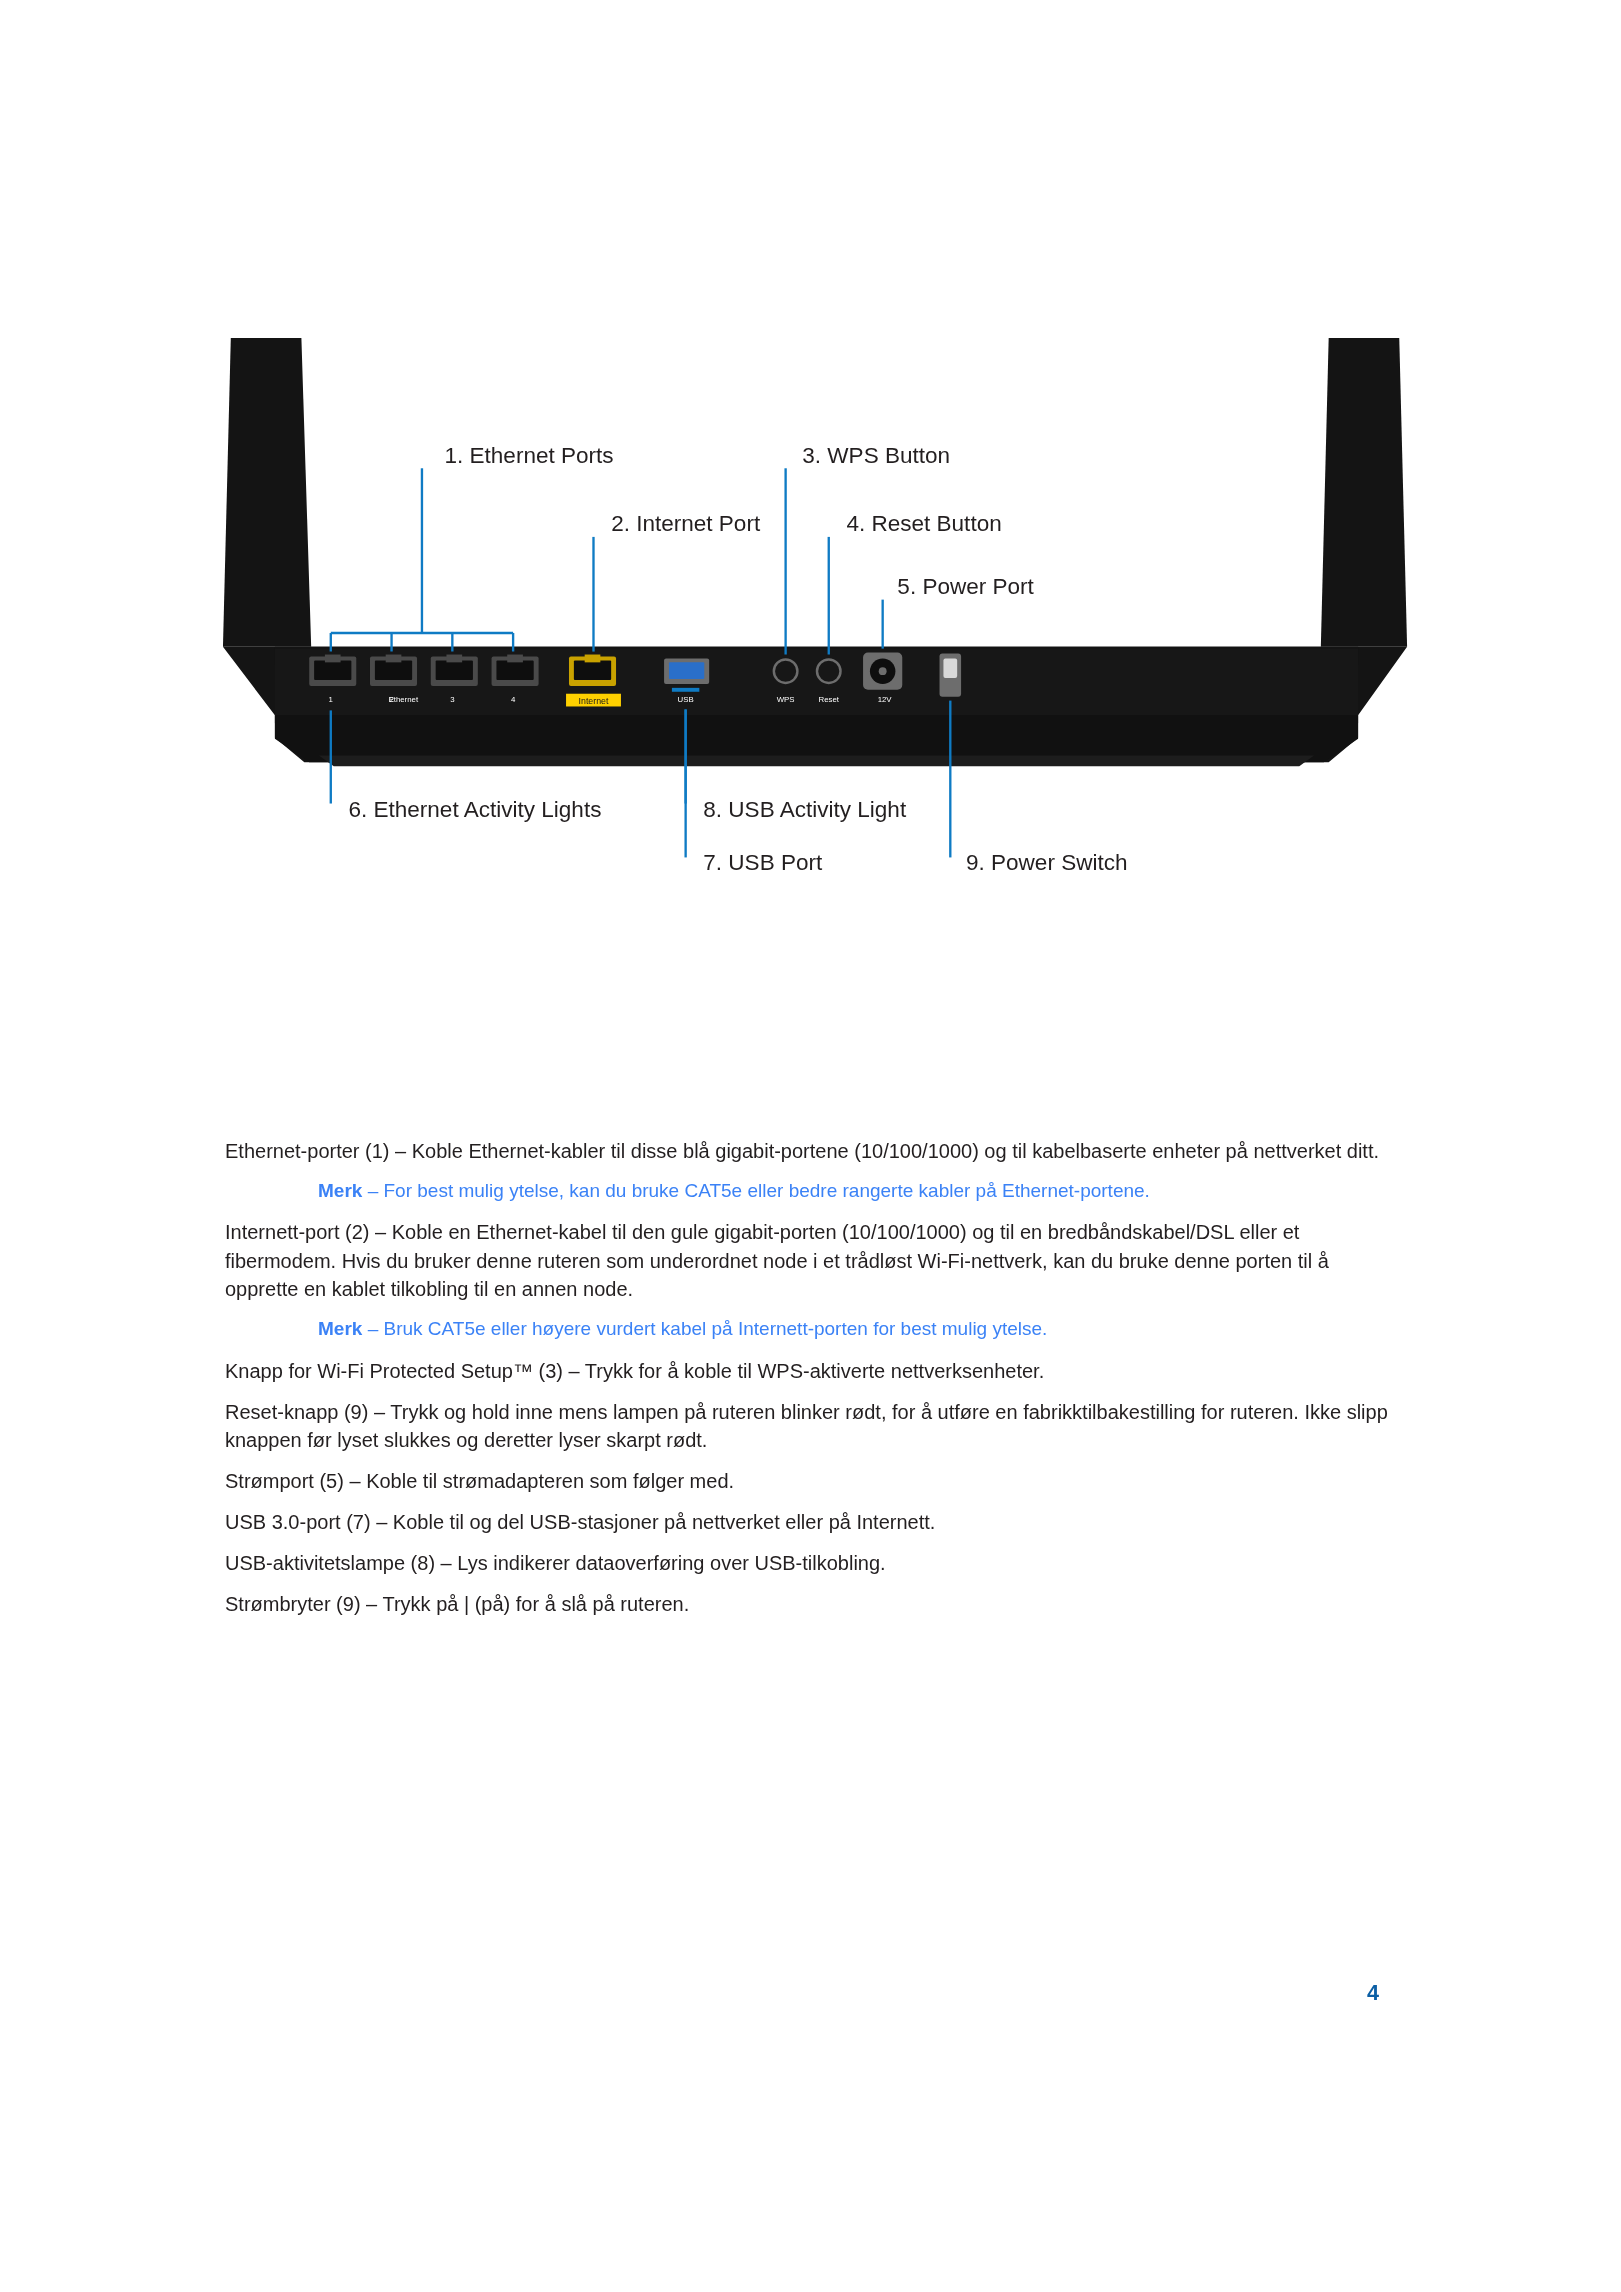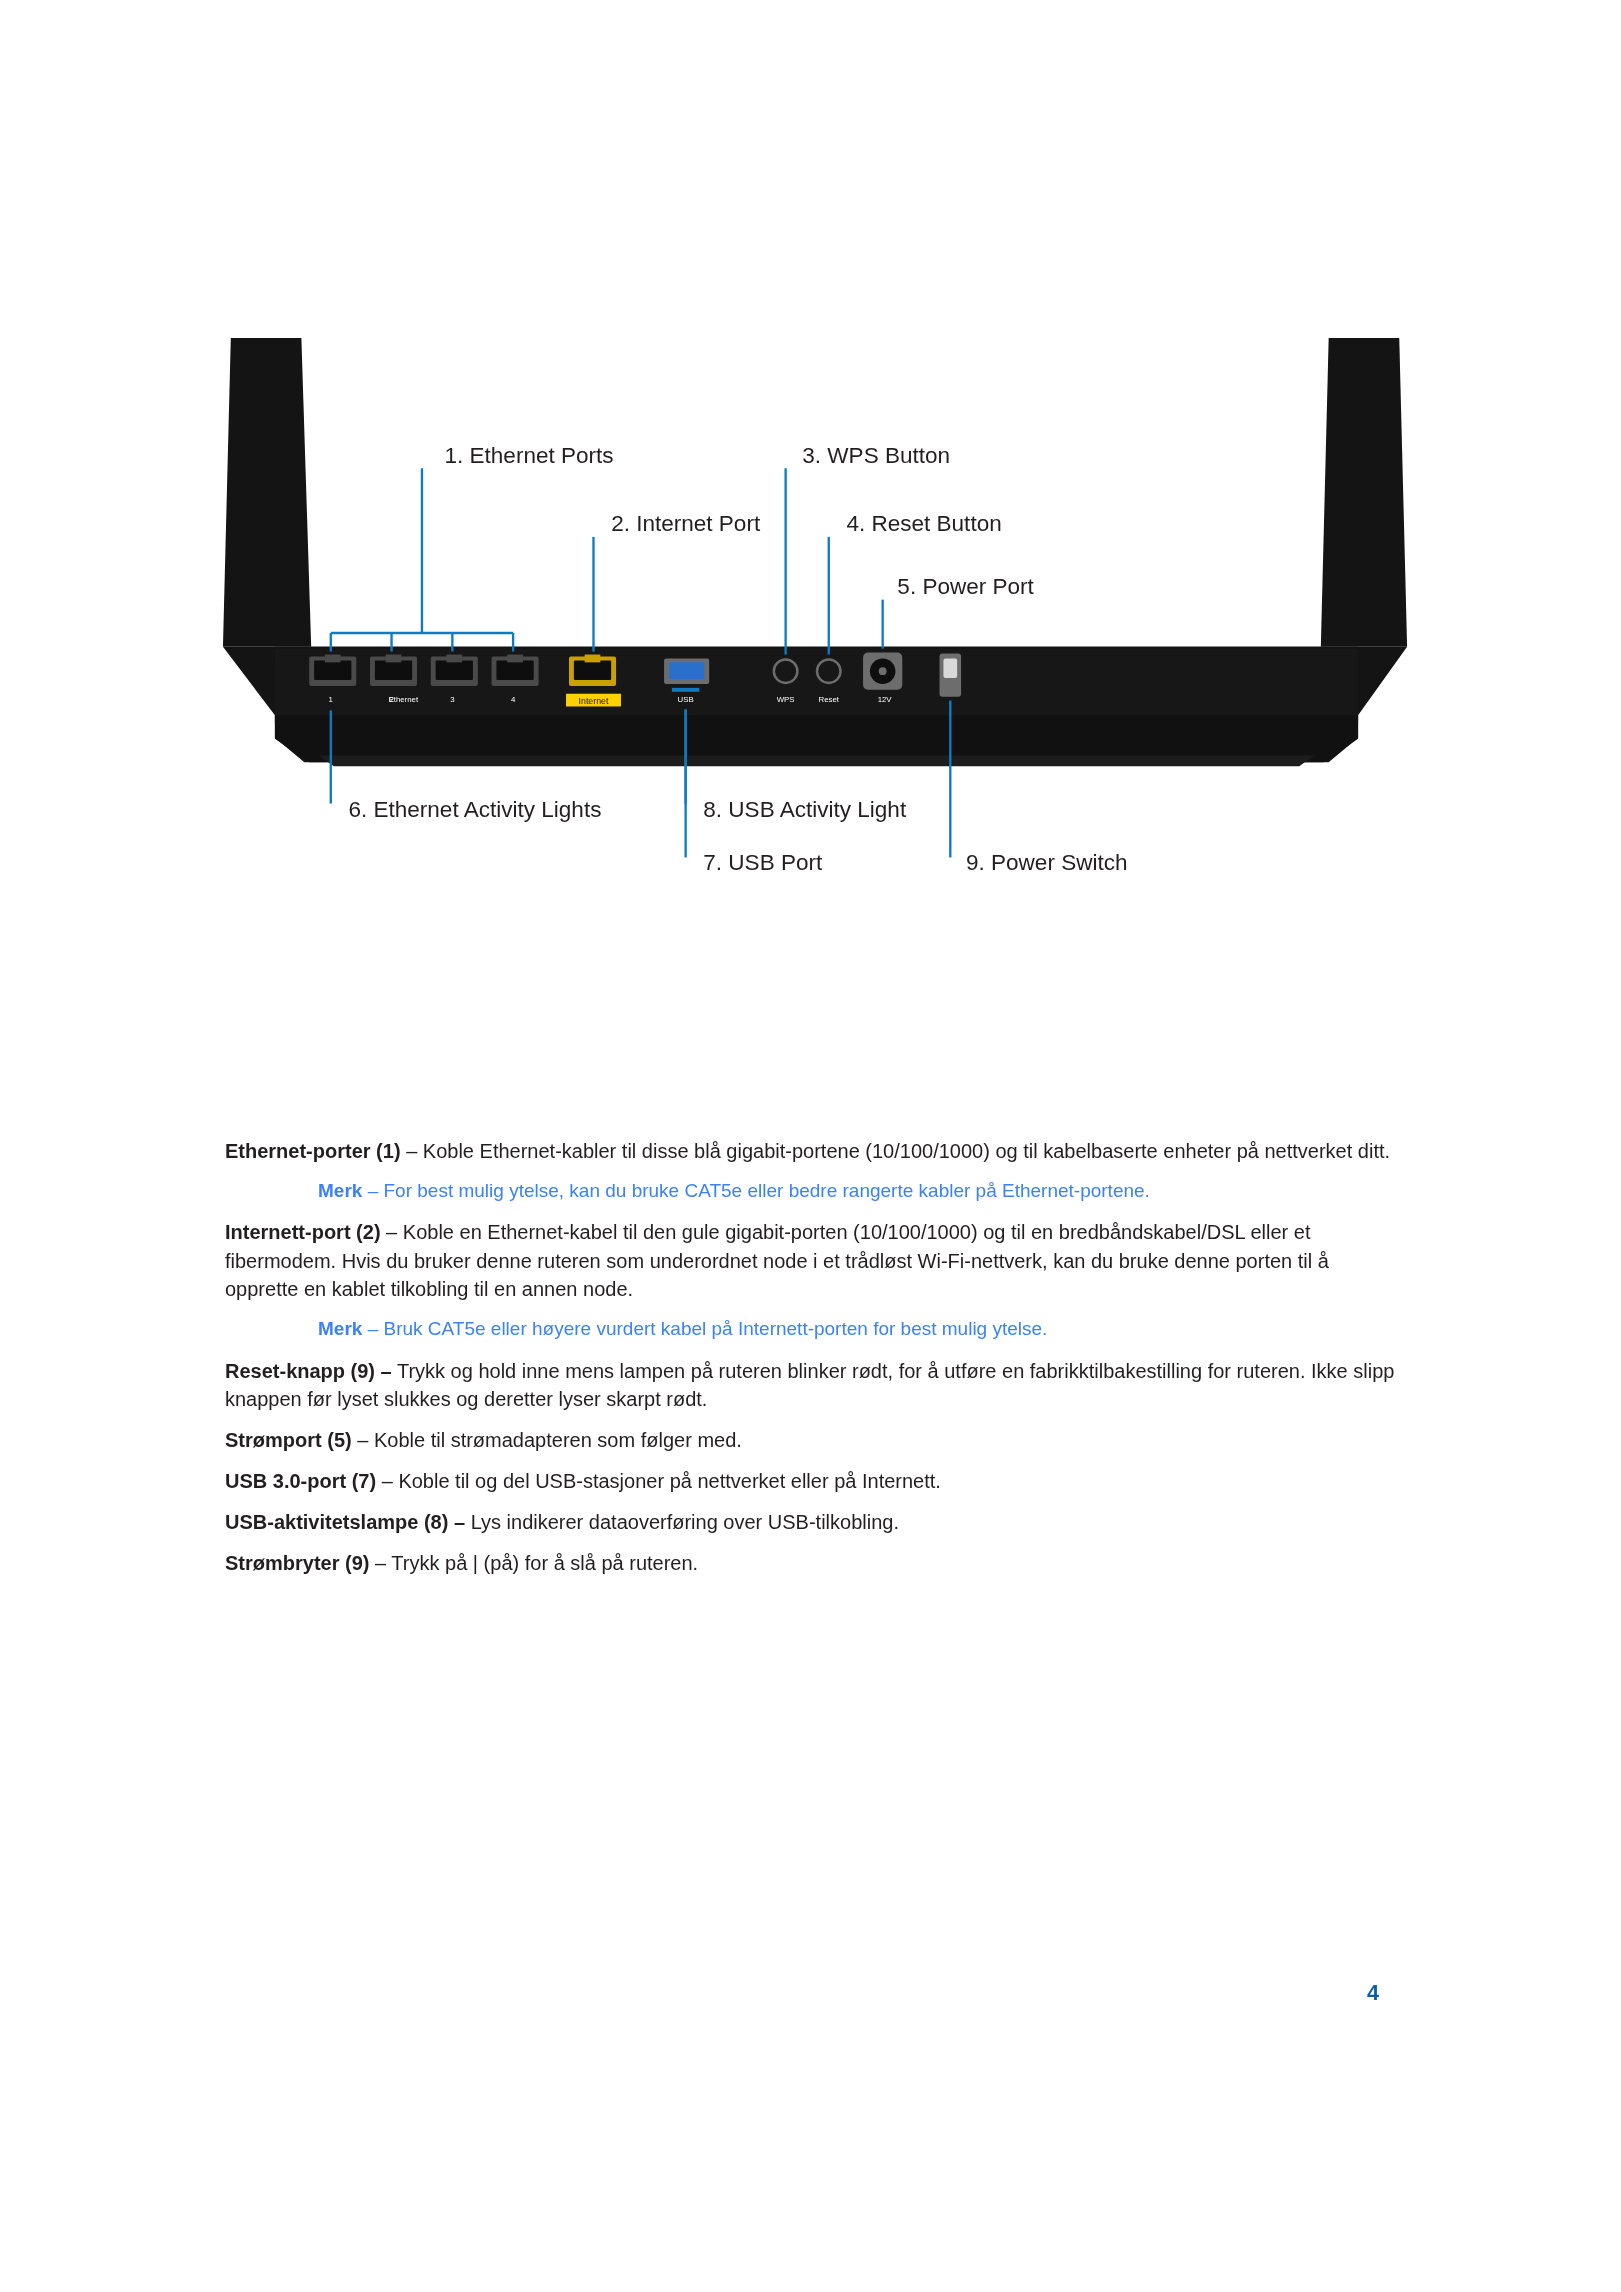--- a/index.html
+++ b/index.html
@@ -38,21 +38,21 @@
     left: 225px;
     top: 1137px;
     width: 1171px;
   }
   p.para {
     margin: 0 0 12.7px 0;
     font-size: 20px;
     line-height: 1.42;
     color: #231f20;
   }
-  p.para b { font-weight: bold; }
+  p.para b { font-weight: normal; }
   .note {
     margin: 0 0 13.7px 0;
     padding-left: 93px;
     font-size: 19px;
     line-height: 1.4;
     color: #3b82f6;
   }
   .note b { font-weight: bold; }
   .tight { margin-bottom: 10.8px; }
   .pagenum {
@@ -208,20 +208,23 @@
     </p>
 
     <p class="para">
       <b>Internett-port (2)</b><span> – </span><span>Koble en Ethernet-kabel til den gule gigabit-porten (10/100/1000) og til en bredbåndskabel/DSL eller et fibermodem. Hvis du bruker denne ruteren som underordnet node i et trådløst Wi-Fi-nettverk, kan du bruke denne porten til å opprette en kablet tilkobling til en annen node.</span>
     </p>
 
     <p class="note">
       <b>Merk</b><span> – </span><span>Bruk CAT5e eller høyere vurdert kabel på Internett-porten for best mulig ytelse.</span>
     </p>
 
+    <p class="para">
+      <b>Knapp for Wi-Fi Protected Setup™ (3)</b><span> – </span><span>Trykk for å koble til WPS-aktiverte nettverksenheter.</span>
+    </p>
 
     <p class="para">
       <b>Reset-knapp (9) –</b><span> </span><span>Trykk og hold inne mens lampen på ruteren blinker rødt, for å utføre en fabrikktilbakestilling for ruteren. Ikke slipp knappen før lyset slukkes og deretter lyser skarpt rødt.</span>
     </p>
 
     <p class="para tight">
       <b>Strømport (5)</b><span> – </span><span>Koble til strømadapteren som følger med.</span>
     </p>
 
 

